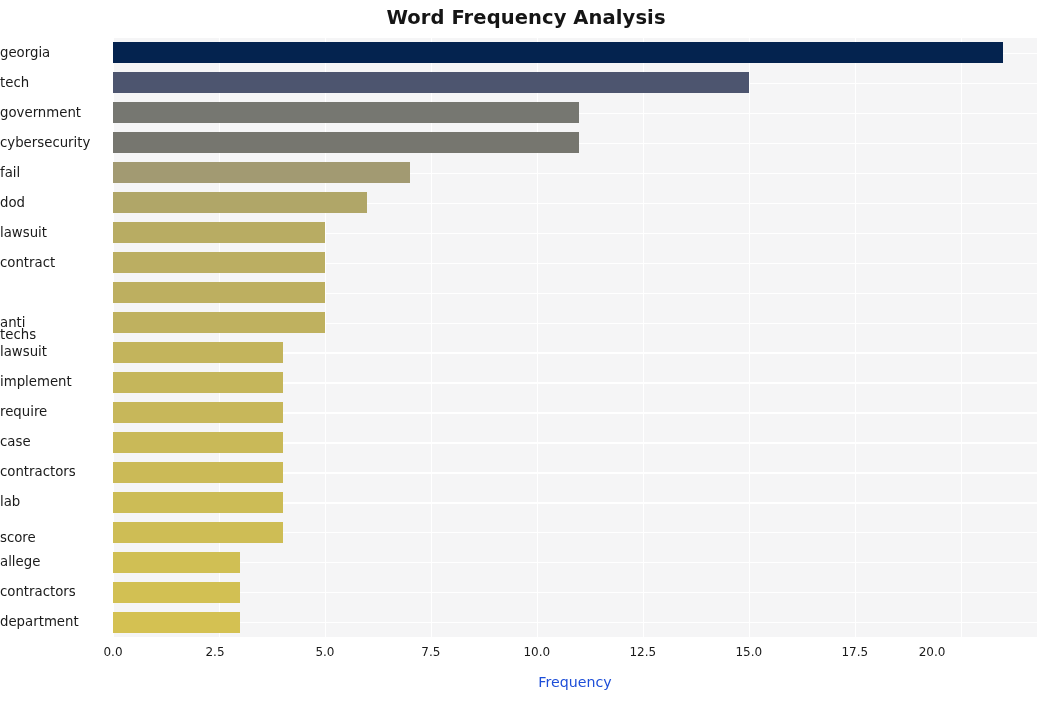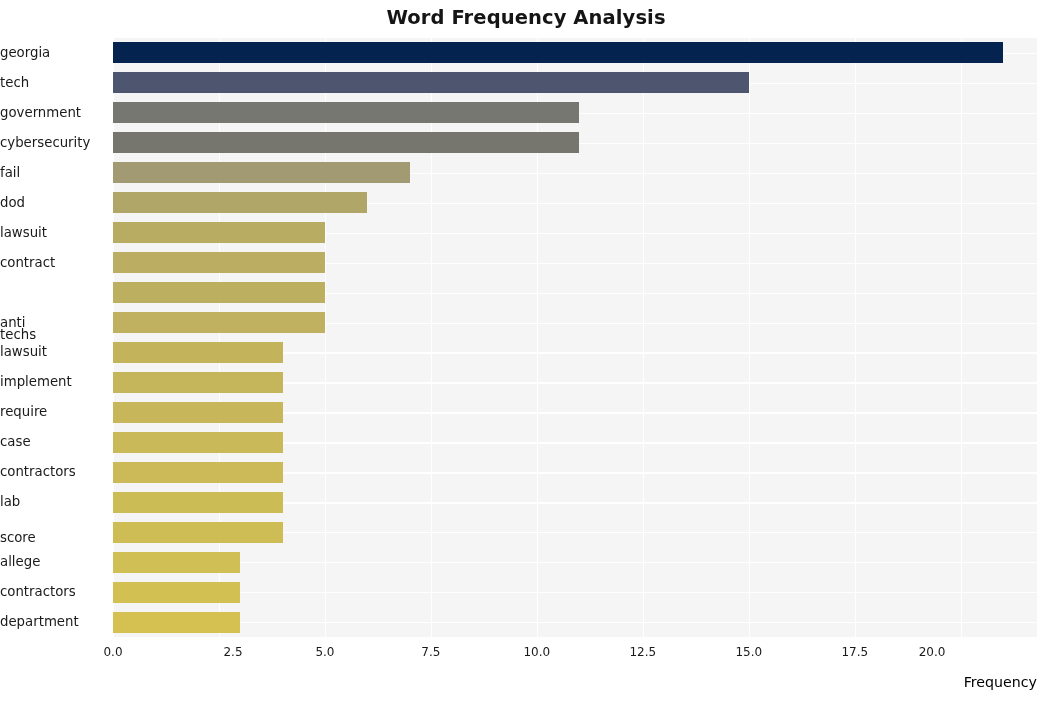--- a/index.html
+++ b/index.html
@@ -114,23 +114,23 @@
     font-size: 12px;
     color: #1a1a1a;
     white-space: nowrap;
   }
 
   #x-axis-label {
     position: absolute;
     left: 113px;
     top: 674px;
     width: 924px;
-    text-align: right;
+    text-align: center;
     font-size: 14.2px;
-    color: #000000;
+    color: #1d4ed8;
   }
 </style>
 </head>
 <body>
 
 <div id="figure">
 
   <div id="chart-title">Word Frequency Analysis</div>
 
   <div id="plot-area">
@@ -207,21 +207,21 @@
       <div class="ytick" style="top: 427.275px;">contractors</div>
       <div class="ytick" style="top: 457.225px;">lab</div>
       <div class="ytick" style="top: 487.175px; margin-top: 6px;">score</div>
       <div class="ytick" style="top: 517.125px;">allege</div>
       <div class="ytick" style="top: 547.075px;">contractors</div>
       <div class="ytick" style="top: 577.025px;">department</div>
     </div>
 
   <div id="x-labels">
       <div class="xtick" style="left: 0px;">0.0</div>
-      <div class="xtick" style="left: 120px;">2.5</div>
+      <div class="xtick" style="left: 102px;">2.5</div>
       <div class="xtick" style="left: 211.927px;">5.0</div>
       <div class="xtick" style="left: 317.89px;">7.5</div>
       <div class="xtick" style="left: 423.853px;">10.0</div>
       <div class="xtick" style="left: 529.817px;">12.5</div>
       <div class="xtick" style="left: 635.78px;">15.0</div>
       <div class="xtick" style="left: 741.743px;">17.5</div>
       <div class="xtick" style="left: 819px;">20.0</div>
     </div>
 
   <div id="x-axis-label">Frequency</div>

